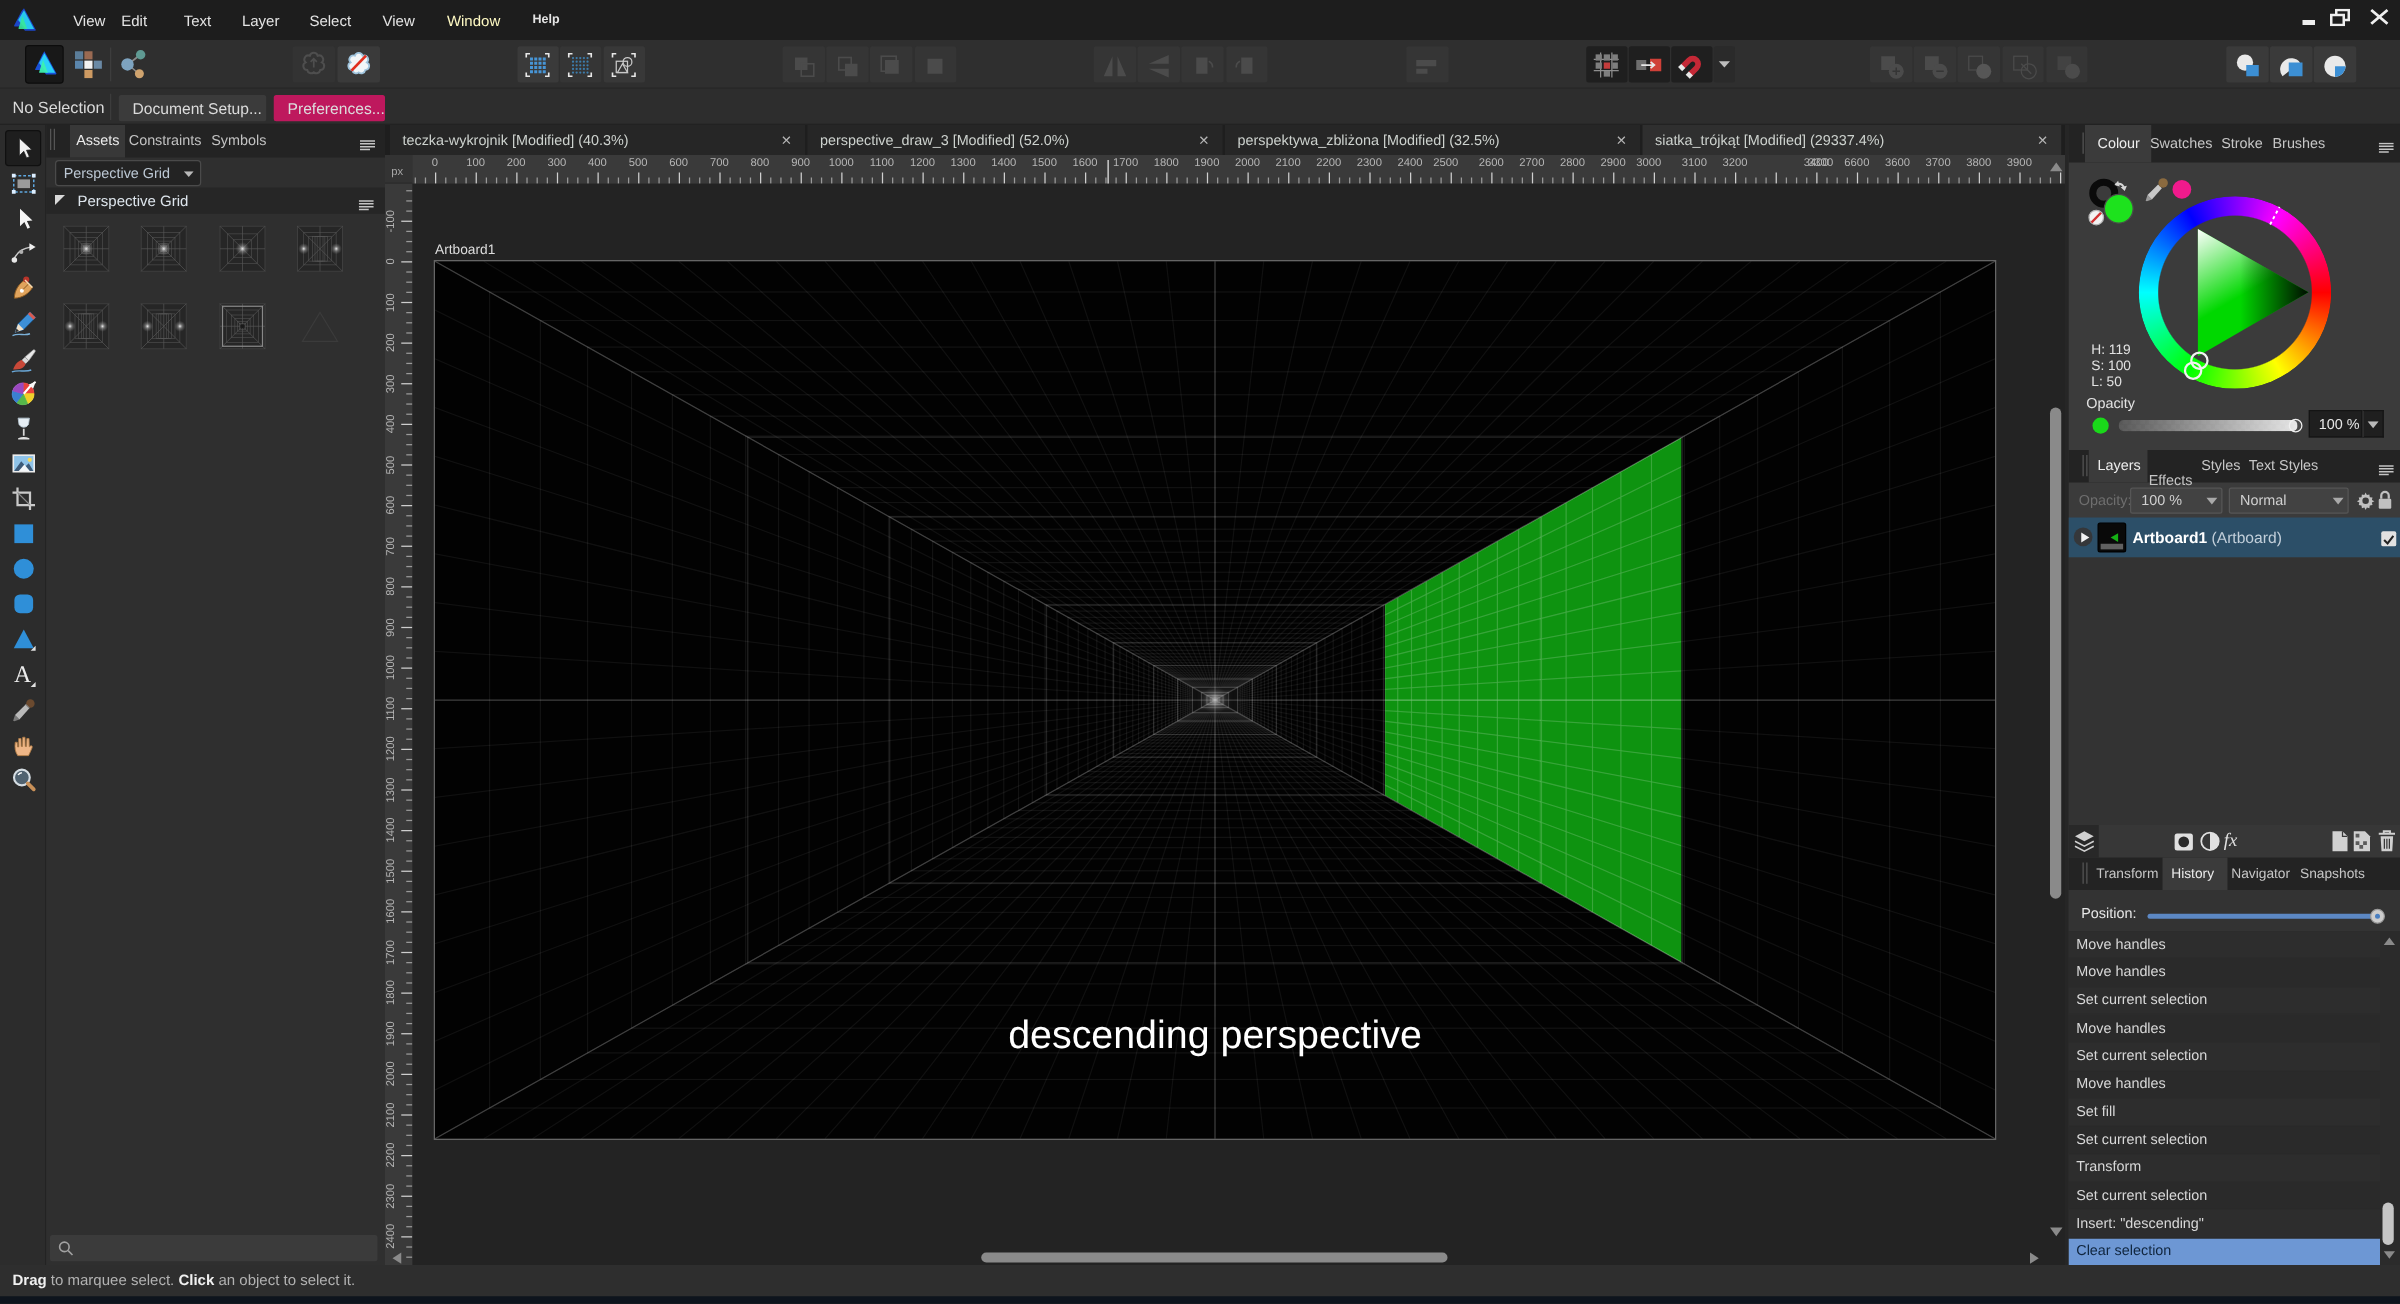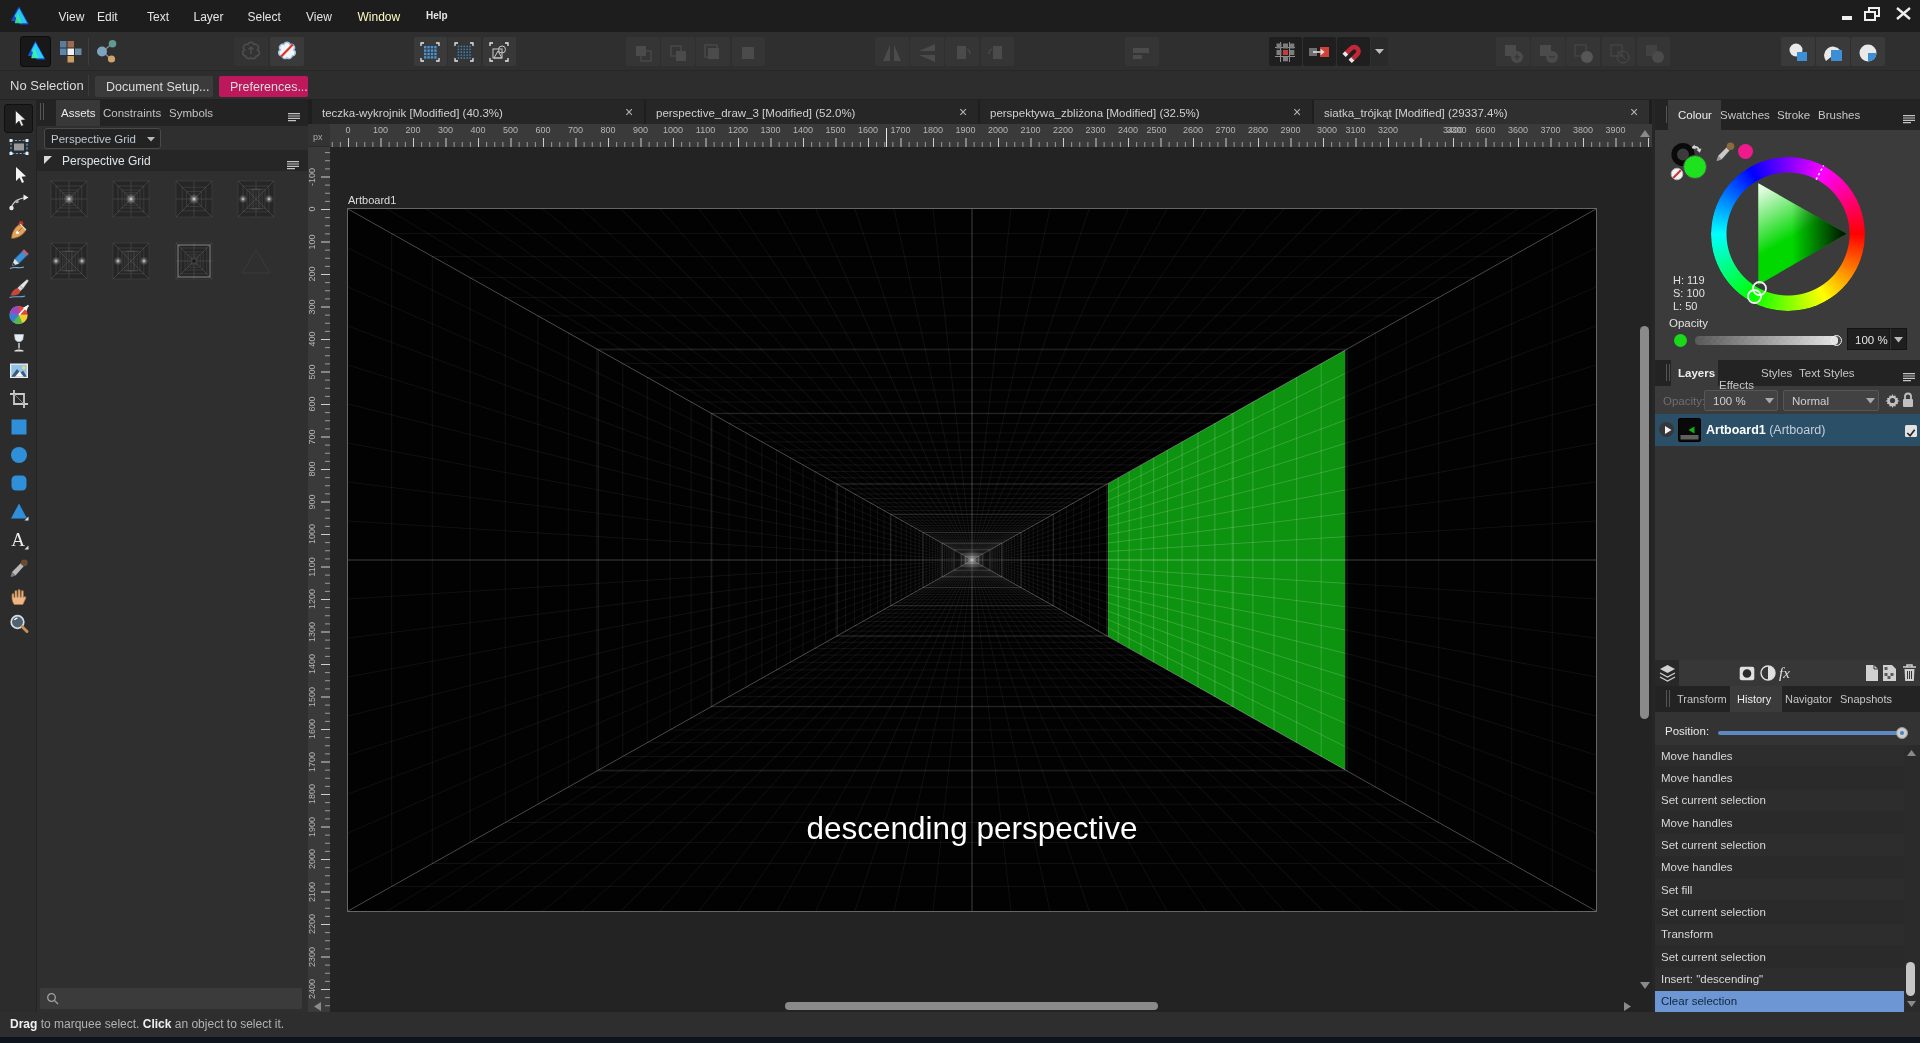--- a/index.html
+++ b/index.html
@@ -445,21 +445,21 @@
 <div style="position:absolute;left:984.0px;top:126px;font-size:9px;color:#b5b5b5;font-weight:400;white-space:nowrap;line-height:1;width:28px;text-align:center;">2000</div>
 <div style="position:absolute;left:1016.5px;top:126px;font-size:9px;color:#b5b5b5;font-weight:400;white-space:nowrap;line-height:1;width:28px;text-align:center;">2100</div>
 <div style="position:absolute;left:1049.0px;top:126px;font-size:9px;color:#b5b5b5;font-weight:400;white-space:nowrap;line-height:1;width:28px;text-align:center;">2200</div>
 <div style="position:absolute;left:1081.5px;top:126px;font-size:9px;color:#b5b5b5;font-weight:400;white-space:nowrap;line-height:1;width:28px;text-align:center;">2300</div>
 <div style="position:absolute;left:1114.0px;top:126px;font-size:9px;color:#b5b5b5;font-weight:400;white-space:nowrap;line-height:1;width:28px;text-align:center;">2400</div>
 <div style="position:absolute;left:1146.5px;top:126px;font-size:9px;color:#b5b5b5;font-weight:400;white-space:nowrap;line-height:1;width:28px;text-align:left;">2500</div>
 <div style="position:absolute;left:1179.0px;top:126px;font-size:9px;color:#b5b5b5;font-weight:400;white-space:nowrap;line-height:1;width:28px;text-align:center;">2600</div>
 <div style="position:absolute;left:1211.5px;top:126px;font-size:9px;color:#b5b5b5;font-weight:400;white-space:nowrap;line-height:1;width:28px;text-align:center;">2700</div>
 <div style="position:absolute;left:1244.0px;top:126px;font-size:9px;color:#b5b5b5;font-weight:400;white-space:nowrap;line-height:1;width:28px;text-align:center;">2800</div>
 <div style="position:absolute;left:1276.5px;top:126px;font-size:9px;color:#b5b5b5;font-weight:400;white-space:nowrap;line-height:1;width:28px;text-align:center;">2900</div>
-<div style="position:absolute;left:1309.0px;top:126px;font-size:9px;color:#b5b5b5;font-weight:400;white-space:nowrap;line-height:1;width:28px;text-align:right;">3000</div>
+<div style="position:absolute;left:1309.0px;top:126px;font-size:9px;color:#b5b5b5;font-weight:400;white-space:nowrap;line-height:1;width:28px;text-align:left;">3000</div>
 <div style="position:absolute;left:1341.5px;top:126px;font-size:9px;color:#b5b5b5;font-weight:400;white-space:nowrap;line-height:1;width:28px;text-align:center;">3100</div>
 <div style="position:absolute;left:1374.0px;top:126px;font-size:9px;color:#b5b5b5;font-weight:400;white-space:nowrap;line-height:1;width:28px;text-align:center;">3200</div>
 <div style="position:absolute;left:1406.5px;top:126px;font-size:9px;color:#b5b5b5;font-weight:400;white-space:nowrap;line-height:1;width:28px;text-align:center;margin-left:36px;">3300</div>
 <div style="position:absolute;left:1439.0px;top:126px;font-size:9px;color:#b5b5b5;font-weight:400;white-space:nowrap;line-height:1;width:28px;text-align:center;">3400</div>
 <div style="position:absolute;left:1471.5px;top:126px;font-size:9px;color:#b5b5b5;font-weight:400;white-space:nowrap;line-height:1;width:28px;text-align:center;">6600</div>
 <div style="position:absolute;left:1504.0px;top:126px;font-size:9px;color:#b5b5b5;font-weight:400;white-space:nowrap;line-height:1;width:28px;text-align:center;">3600</div>
 <div style="position:absolute;left:1536.5px;top:126px;font-size:9px;color:#b5b5b5;font-weight:400;white-space:nowrap;line-height:1;width:28px;text-align:center;">3700</div>
 <div style="position:absolute;left:1569.0px;top:126px;font-size:9px;color:#b5b5b5;font-weight:400;white-space:nowrap;line-height:1;width:28px;text-align:center;">3800</div>
 <div style="position:absolute;left:1601.5px;top:126px;font-size:9px;color:#b5b5b5;font-weight:400;white-space:nowrap;line-height:1;width:28px;text-align:center;">3900</div>
 <div style="position:absolute;left:886px;top:128px;width:1px;height:19px;background:#e8e8e8;"></div>
@@ -999,21 +999,21 @@
 <div style="position:absolute;left:1847px;top:328px;width:43px;height:22px;background:#1f1f1f;border:1px solid #141414;box-sizing:border-box;">
     <div style="position:absolute;left:7px;top:5.5px;font-size:11.5px;color:#e6e6e6;font-weight:400;white-space:nowrap;line-height:1;">100 %</div>
   </div>
 <div style="position:absolute;left:1890px;top:328px;width:17px;height:22px;background:#1f1f1f;border:1px solid #141414;border-left:1px solid #333;box-sizing:border-box;"></div>
 <svg style="position:absolute;left:1894px;top:337px" width="9" height="6" viewBox="0 0 9 6">
     <path d="M0 0 L4.5 5.5 L9 0 Z" fill="#b9b9b9"></path>
   </svg>
 <div style="position:absolute;left:1655px;top:360px;width:265px;height:26px;background:#232323;"></div>
 <div style="position:absolute;left:1666px;top:364px;width:2px;height:17px;border-left:1px solid #555;border-right:1px solid #555;"></div>
 <div style="position:absolute;left:1671px;top:360px;width:47px;height:26px;background:#3b3b3b;"></div>
-<div style="position:absolute;left:1678px;top:368px;font-size:11.5px;color:#ececec;font-weight:700;white-space:nowrap;line-height:1;">Layers</div>
+<div style="position:absolute;left:1678px;top:368px;font-size:11.5px;color:#ececec;font-weight:400;white-space:nowrap;line-height:1;">Layers</div>
 <div style="position:absolute;left:1719px;top:380px;font-size:11.5px;color:#c6c6c6;font-weight:400;white-space:nowrap;line-height:1;">Effects</div>
 <div style="position:absolute;left:1761px;top:368px;font-size:11.5px;color:#c6c6c6;font-weight:400;white-space:nowrap;line-height:1;">Styles</div>
 <div style="position:absolute;left:1799px;top:368px;font-size:11.5px;color:#c6c6c6;font-weight:400;white-space:nowrap;line-height:1;">Text Styles</div>
 <div style="position:absolute;left:1903px;top:368px;width:13px;height:10px;"><svg width="12" height="9" viewBox="0 0 12 9">
       <path d="M0 0.7 H12 M0 3 H12 M0 5.3 H12 M0 7.6 H8" stroke="#c4c4c4" stroke-width="1.2"></path>
     </svg></div>
 <div style="position:absolute;left:1663px;top:396px;font-size:11.5px;color:#6e6e6e;font-weight:400;white-space:nowrap;line-height:1;">Opacity:</div>
 <div style="position:absolute;left:1704px;top:390px;width:74px;height:21px;background:#424242;border:1px solid #565656;border-radius:2px;box-sizing:border-box;">
     <div style="position:absolute;left:8px;top:5px;font-size:11.5px;color:#cfcfcf;font-weight:400;white-space:nowrap;line-height:1;">100 %</div>
   </div>

